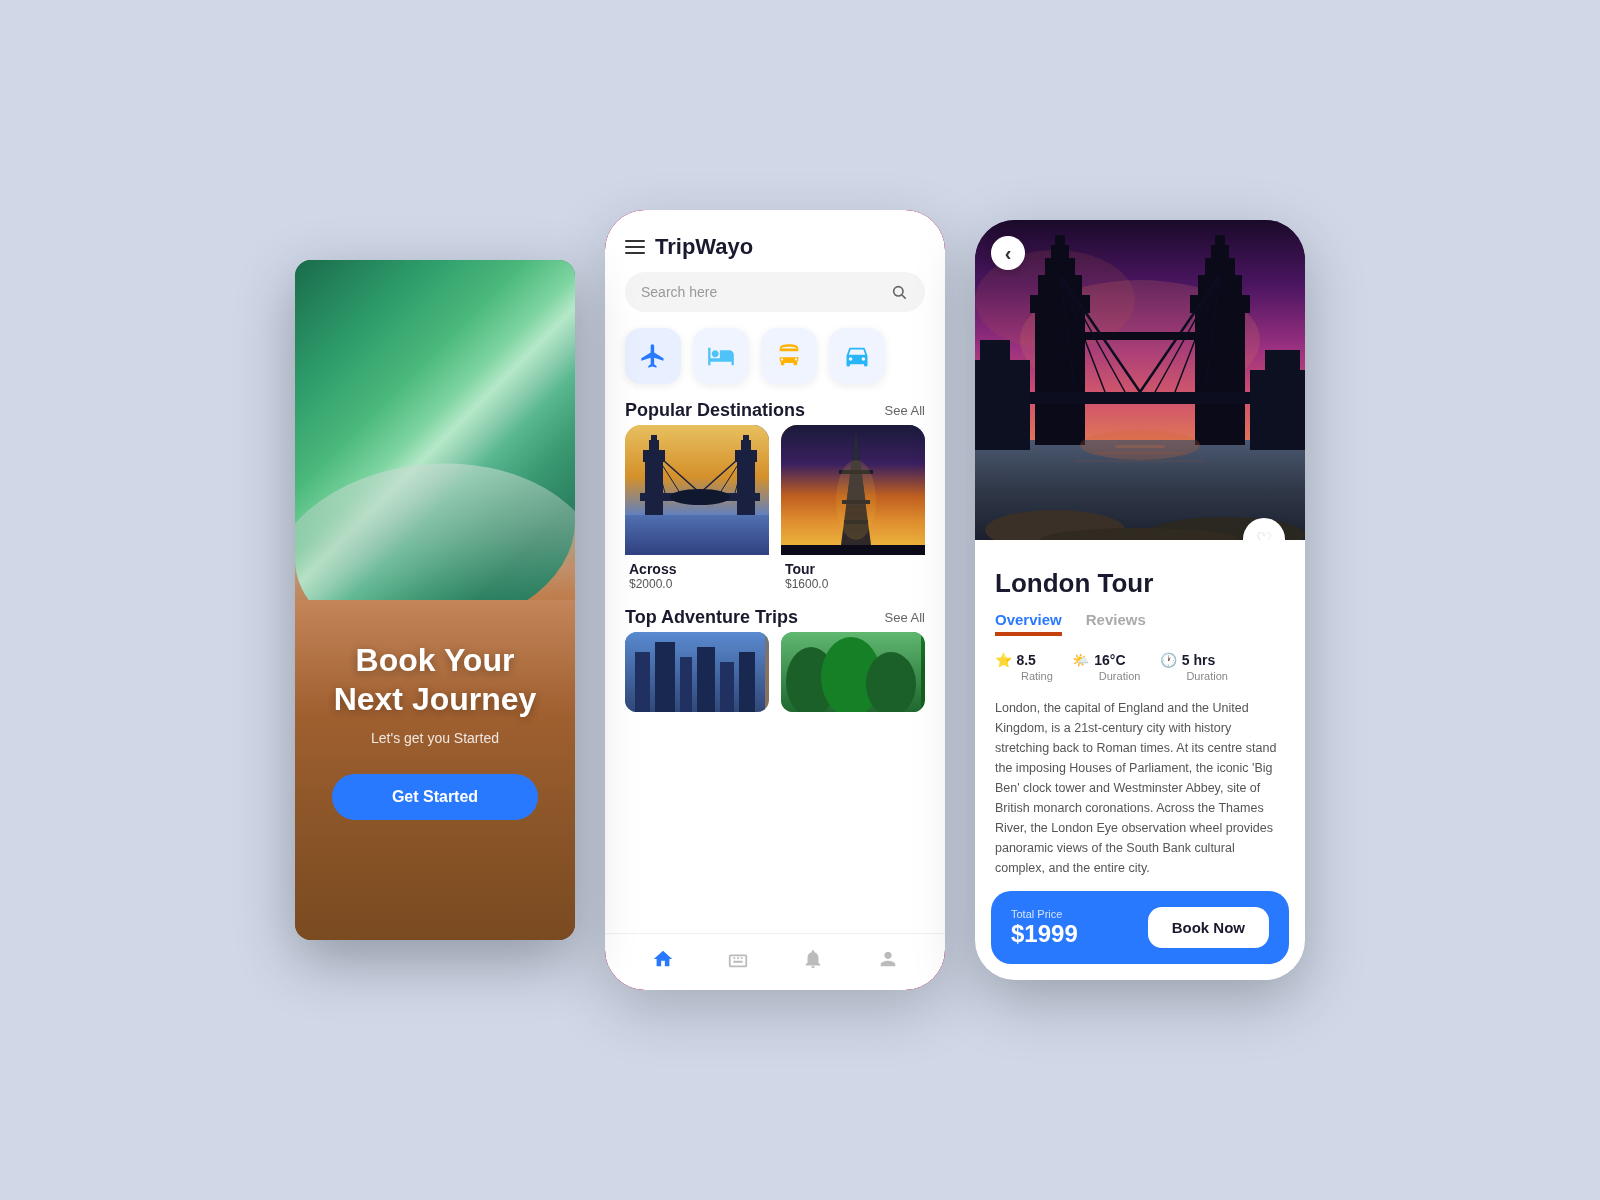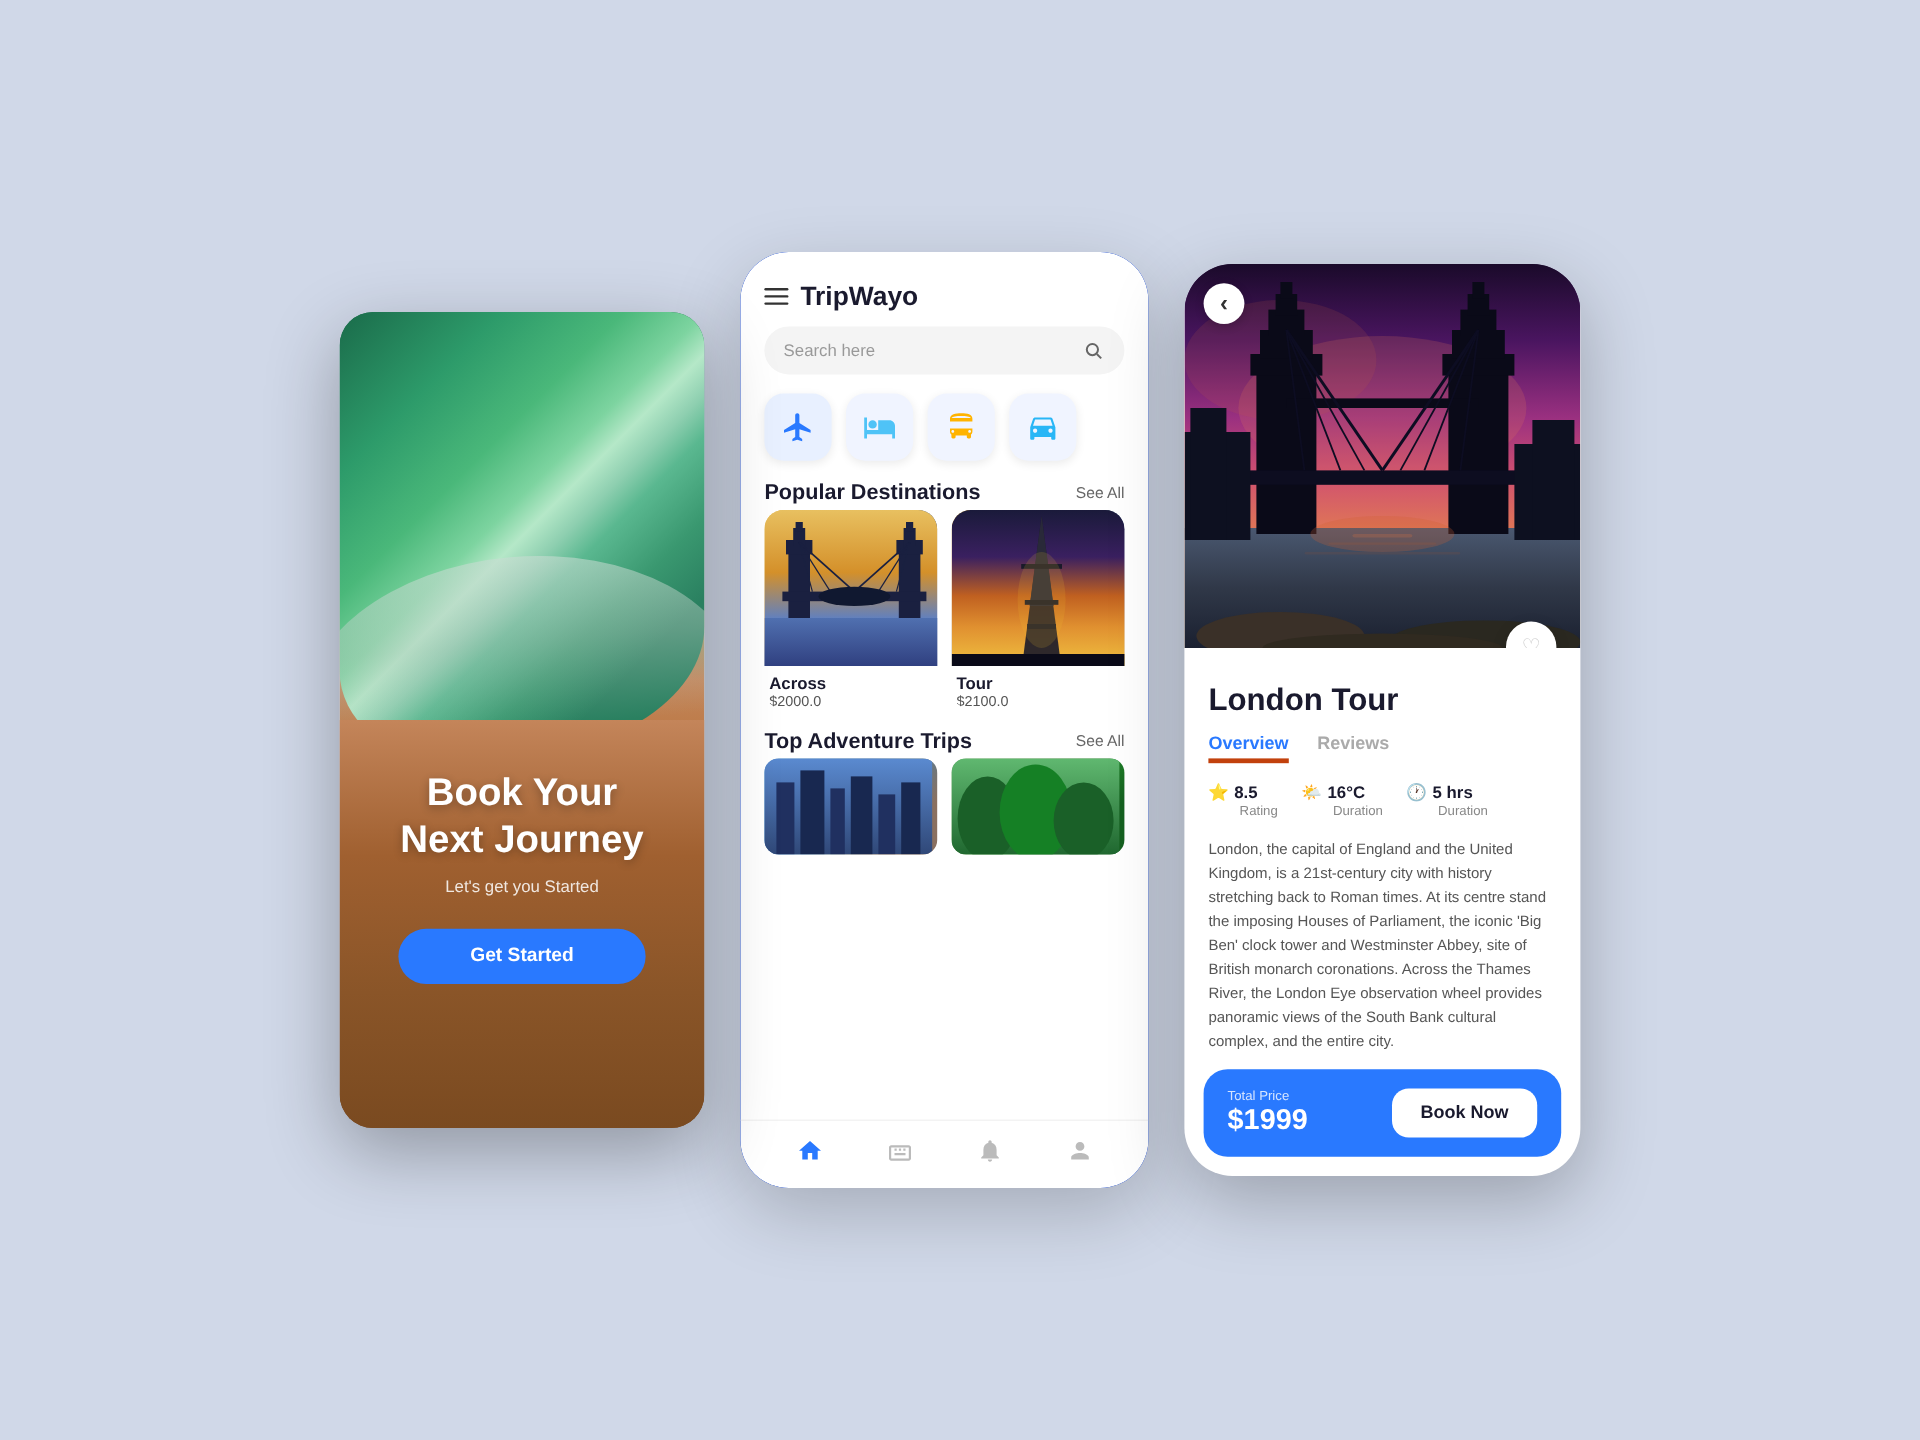--- a/index.html
+++ b/index.html
@@ -14,23 +14,23 @@
     }
     .screens-container {
       display: flex;
       gap: 30px;
       align-items: center;
       padding: 60px 40px;
     }
 
     
     .screen1 {
-      width: 304px;
+      width: 280px;
       height: 680px;
-      border-radius: 28px;
+      border-radius: 16px;
       overflow: hidden;
       position: relative;
       box-shadow: 0 20px 60px rgba(0,0,0,0.3);
     }
     .screen1-bg {
       width: 100%;
       height: 100%;
       background: linear-gradient(
         to bottom,
         #1a6b4a 0%,
@@ -104,21 +104,21 @@
       font-weight: 600;
       cursor: pointer;
     }
 
     
     .screen2 {
       width: 340px;
       height: 780px;
       border-radius: 40px;
       overflow: hidden;
-      background: #1d4ed8;
+      background: #be185d;
       box-shadow: 0 20px 60px rgba(0,0,0,0.2);
       display: flex;
       flex-direction: column;
     }
     .screen2-inner {
       background: white;
       border-radius: 40px;
       height: 100%;
       overflow: hidden;
       display: flex;
@@ -580,21 +580,21 @@
               <polygon points="75,120 60,120 58,130 68,130" fill="#1a1a2a"></polygon>
               <polygon points="75,120 90,120 92,130 82,130" fill="#1a1a2a"></polygon>
 
               <ellipse cx="75" cy="75" rx="20" ry="40" fill="#f0c030" opacity="0.15"></ellipse>
 
               <rect y="120" width="150" height="10" fill="#0a0a18"></rect>
             </svg>
           </div>
           <div class="dest-label">
             <div class="dest-name">Tour</div>
-            <div class="dest-price">$2100.0</div>
+            <div class="dest-price">$1600.0</div>
           </div>
         </div>
       </div>
 
       <div class="section-header">
         <div class="section-title">Top Adventure Trips</div>
         <div class="see-all">See All</div>
       </div>
       <div class="adventure-preview">
         <div class="adv-card adv-city">

